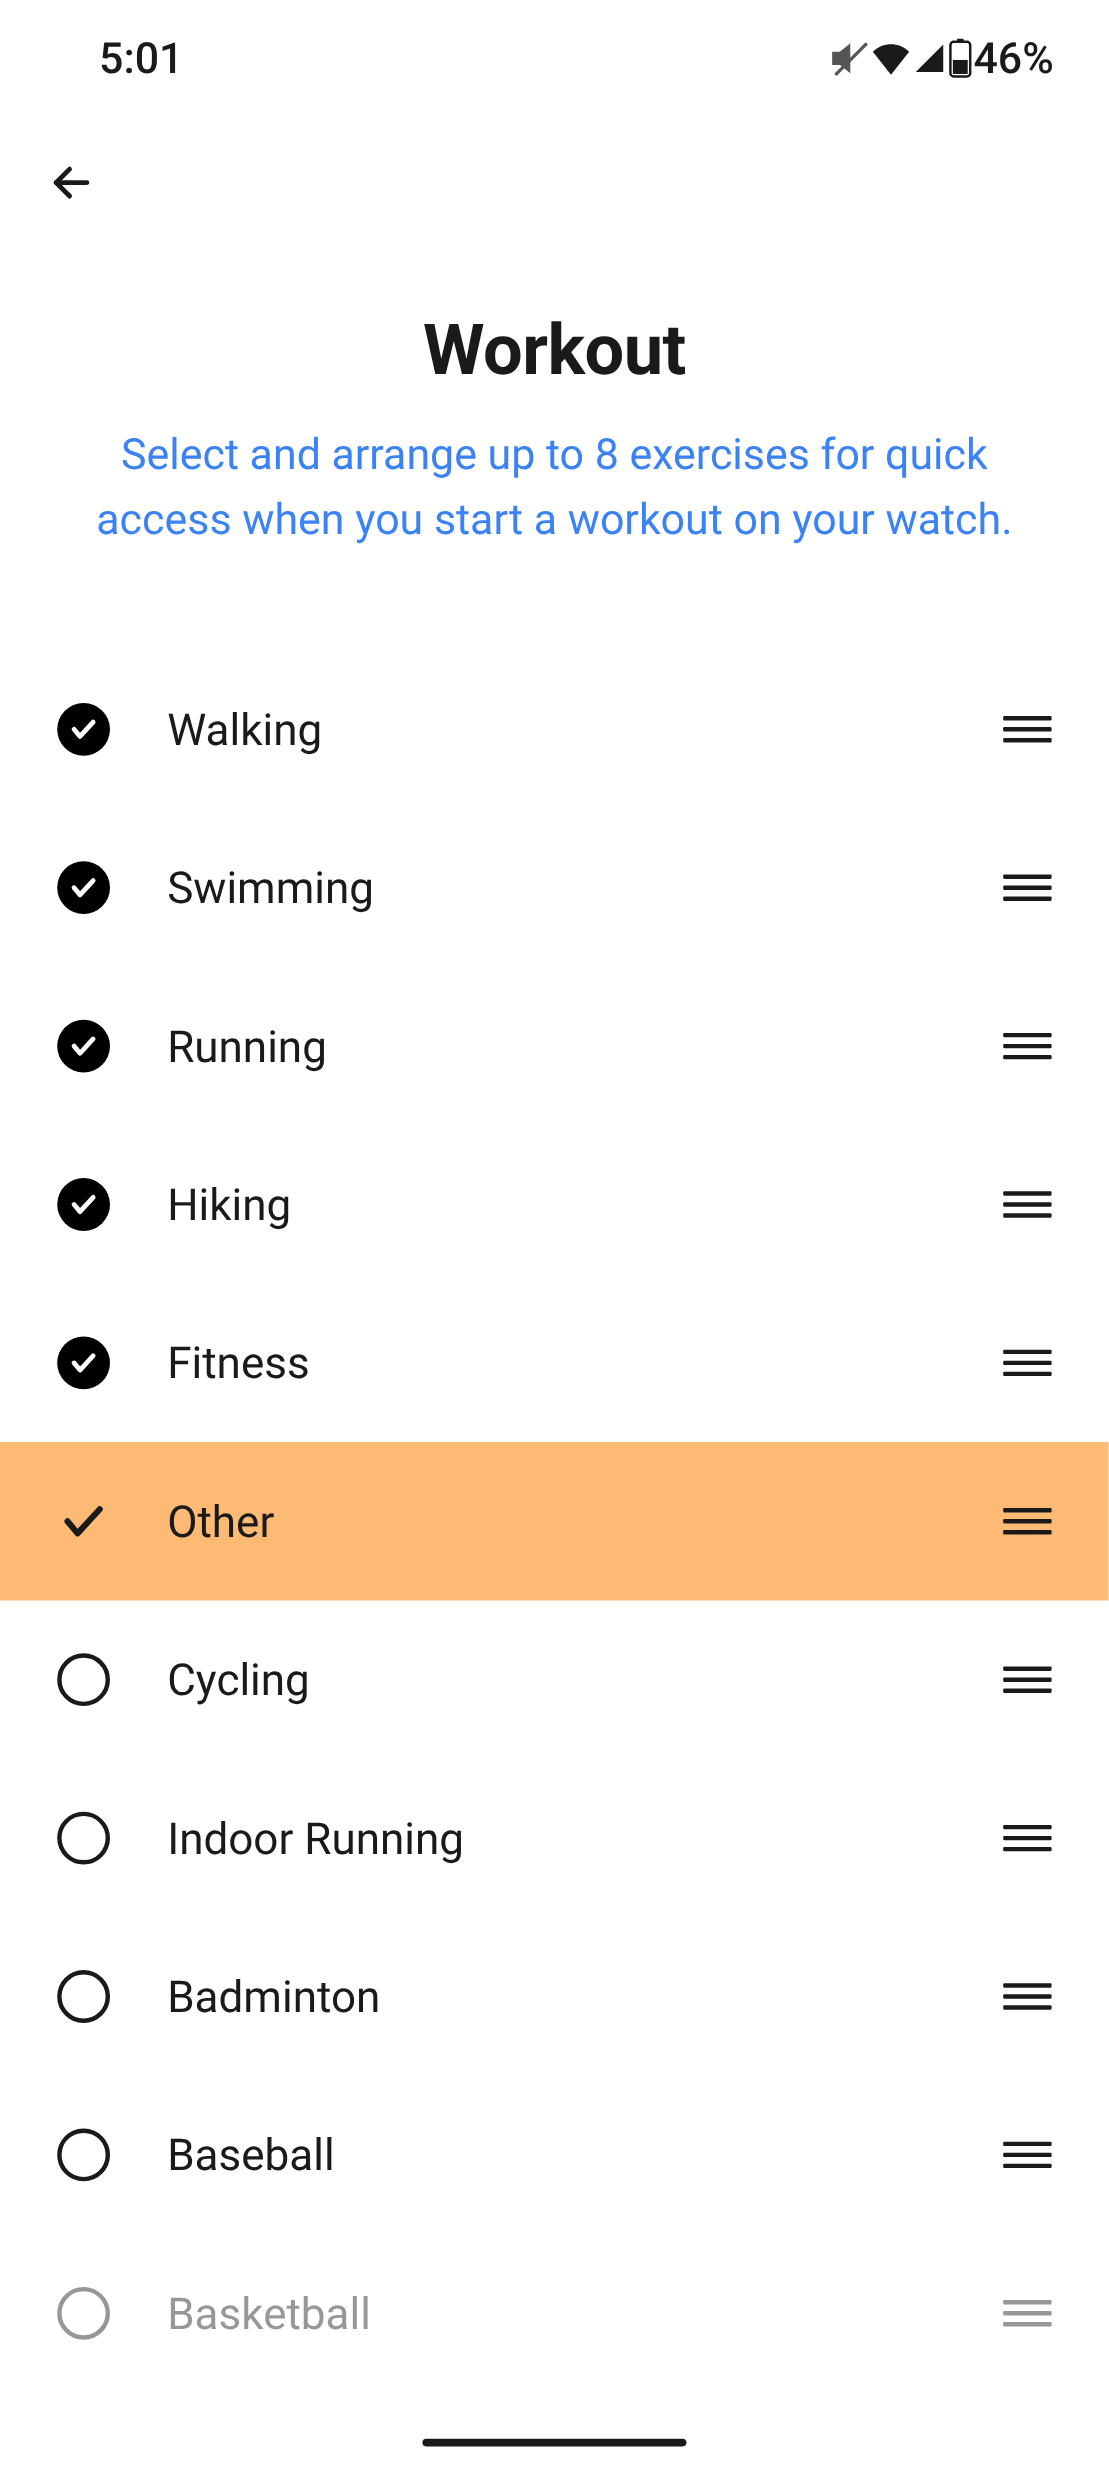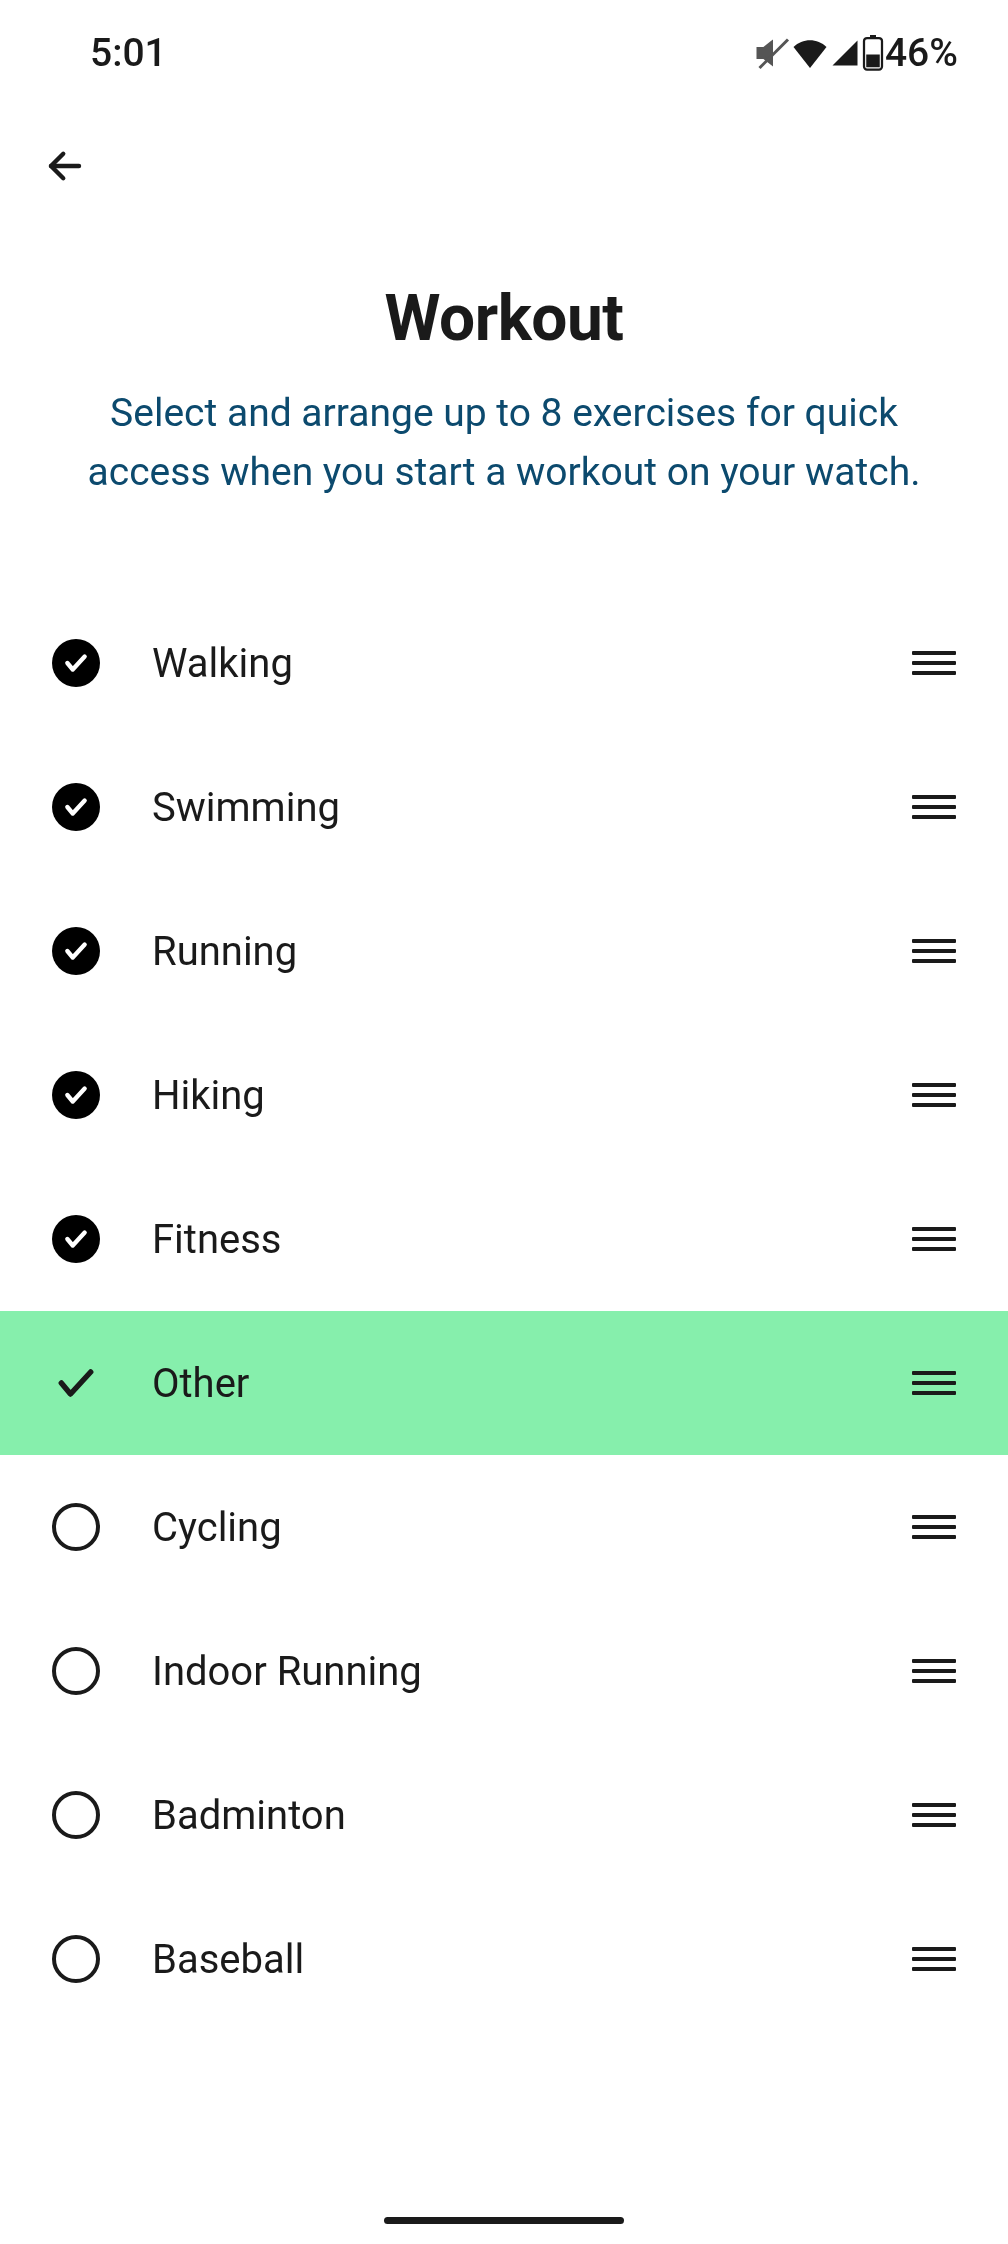--- a/index.html
+++ b/index.html
@@ -47,36 +47,36 @@
       text-align: center;
     }
     .title {
       font-size: 64px;
       font-weight: 700;
       color: #1a1a1a;
       letter-spacing: -0.5px;
     }
     .subtitle {
       font-size: 39px;
-      color: #0c4a6e;
+      color: #3b82f6;
       margin-top: 28px;
       line-height: 1.5;
       font-weight: 400;
     }
     .exercise-list {
       margin-top: 90px;
     }
     .exercise-item {
       display: flex;
       align-items: center;
       padding: 0 52px;
       height: 144px;
     }
     .exercise-item.highlight {
-      background: #86efac;
+      background: #fdba74;
     }
     .exercise-item.faded {
       opacity: 0.45;
     }
     .check-area {
       width: 100px;
       display: flex;
       align-items: center;
     }
     .check-circle {
@@ -309,15 +309,26 @@
       <div class="check-area">
         <div class="check-circle empty"></div>
       </div>
       <div class="exercise-label">Baseball</div>
       <div class="drag-handle">
         <div class="drag-line"></div>
         <div class="drag-line"></div>
         <div class="drag-line"></div>
       </div>
     </div>
+    <div class="exercise-item faded">
+      <div class="check-area">
+        <div class="check-circle empty"></div>
+      </div>
+      <div class="exercise-label">Basketball</div>
+      <div class="drag-handle">
+        <div class="drag-line"></div>
+        <div class="drag-line"></div>
+        <div class="drag-line"></div>
+      </div>
+    </div>
   </div>
 
 <div class="home-indicator"></div>
 
 </body></html>

